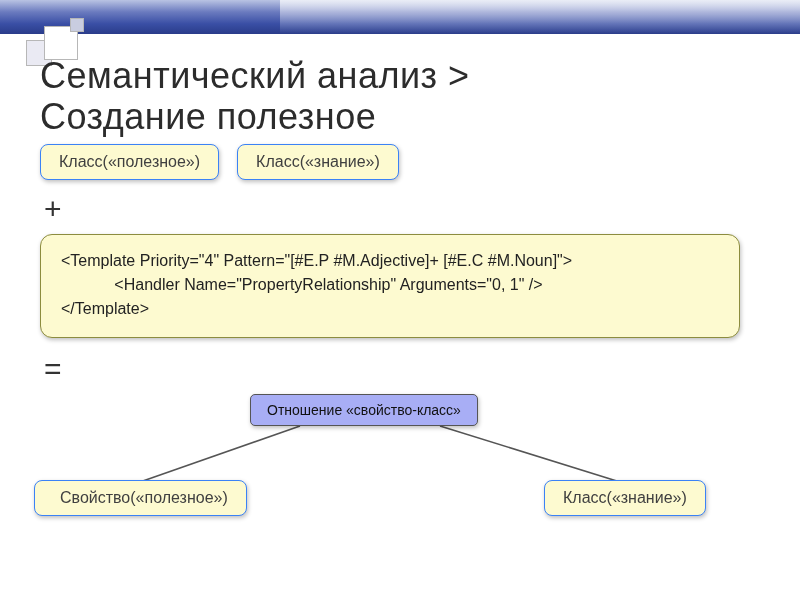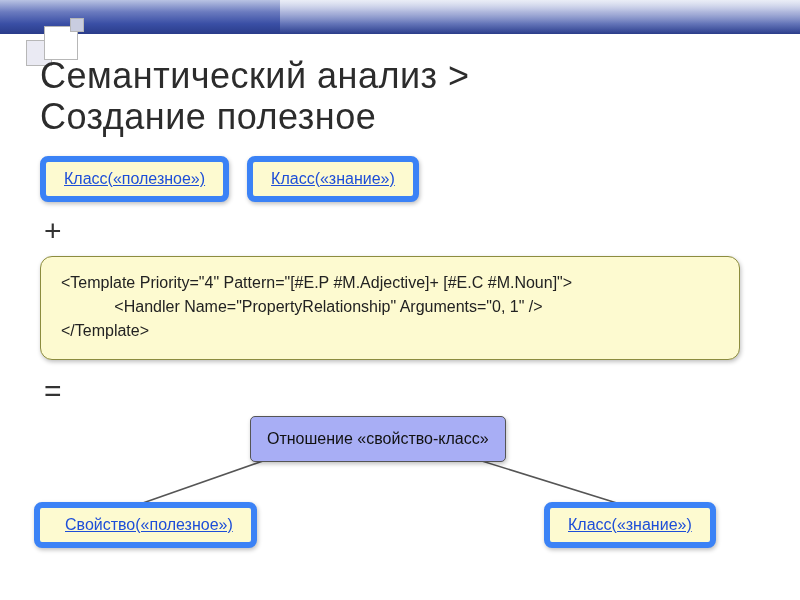--- a/index.html
+++ b/index.html
@@ -24,33 +24,32 @@
   .sq { position: absolute; background: #fff; border: 1px solid #b7b7b7; }
   .sq1 { width: 26px; height: 26px; left: 0; top: 22px; background:#eaeaf3; }
   .sq2 { width: 34px; height: 34px; left: 18px; top: 8px; background:#fff; }
   .sq3 { width: 14px; height: 14px; left: 44px; top: 0; background:#c9cde0; }
 
   .content {
     position: absolute; top: 55px; left: 40px; width: 720px;
   }
   h1.title {
     font-size: 36px; font-weight: normal; color: #2c2c2c;
-    line-height: 1.15; margin-bottom: 18px; letter-spacing: 0.5px;
+    line-height: 1.15; margin-bottom: 6px; letter-spacing: 0.5px;
   }
 
   .row { display: flex; gap: 18px; margin-bottom: 12px; }
   .box {
-    border: 6px solid #3b82f6;
+    border: 1px solid #3b82f6;
     background: #fdfad0;
     border-radius: 8px;
     box-shadow: 1px 2px 4px rgba(0,0,0,0.25);
     padding: 8px 18px;
-    font-size: 16px; color: #1d4ed8;
+    font-size: 16px; color: #404040;
     text-align: center;
-    text-decoration: underline;
   }
   .op {
     font-size: 30px; color: #333; margin: 4px 0 8px 4px; font-weight: normal;
   }
   .codebox {
     border: 1px solid #8c8c3f;
     background: #fdfad0;
     border-radius: 12px;
     box-shadow: 1px 2px 4px rgba(0,0,0,0.25);
     padding: 14px 20px 16px 20px;
@@ -62,22 +61,22 @@
   }
   .rel-area {
     position: relative; width: 720px; height: 140px; margin-top: 4px;
   }
   .rel-title {
     position: absolute; left: 210px; top: 0;
     background: #a8aef5;
     border: 1px solid #555;
     border-radius: 5px;
     box-shadow: 1px 2px 4px rgba(0,0,0,0.25);
-    padding: 13px 16px;
-    font-size: 16px; color: #111; text-align: center;
+    padding: 7px 16px;
+    font-size: 14px; color: #111; text-align: center;
   }
   .rel-left { position: absolute; left: -6px; top: 86px; padding-left: 25px; }
   .rel-right { position: absolute; left: 504px; top: 86px; }
   svg.connectors { position: absolute; left: 0; top: 0; width: 720px; height: 140px; pointer-events:none; }
 </style>
 </head>
 <body>
 
 <div class="topbar"></div>
 <div class="deco-squares">

